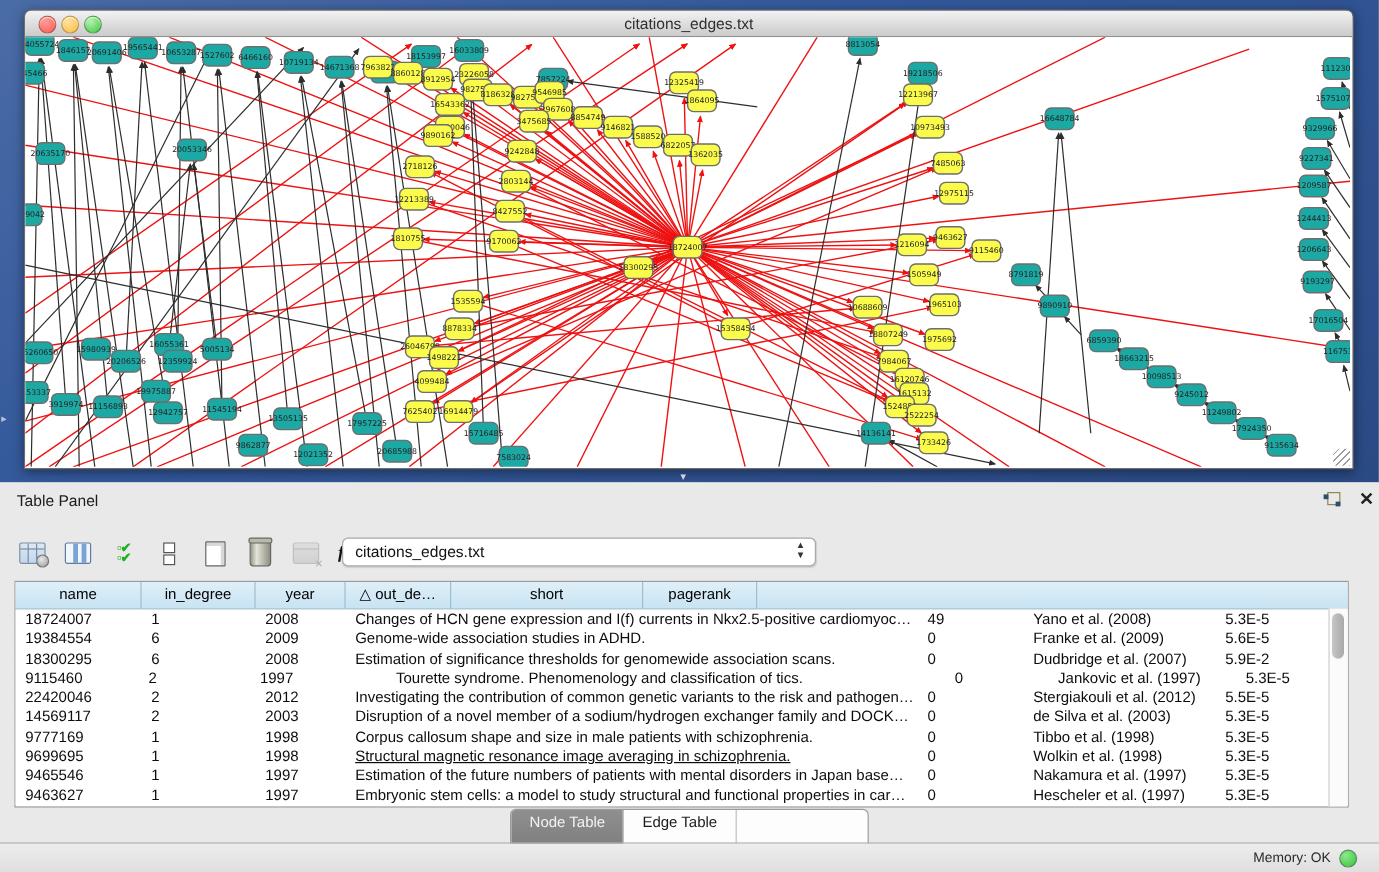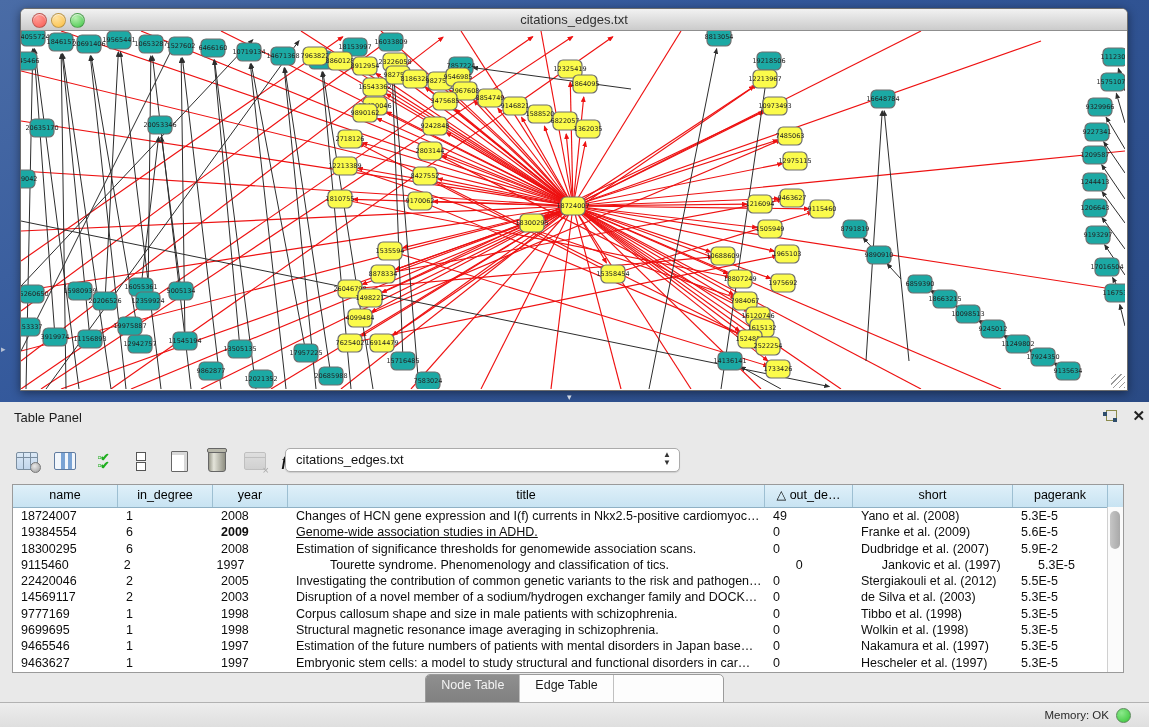--- a/index.html
+++ b/index.html
@@ -779,40 +779,39 @@
   <div class="combo">
     <span class="val">citations_edges.txt</span>
     <span class="step">▲<br>▼</span>
   </div>
 
   <div class="dtable">
     <div class="thead" id="thead">
         <div class="th" style="width: 105px;">name</div>
         <div class="th" style="width: 95px;">in_degree</div>
         <div class="th" style="width: 75px;">year</div>
-        <div class="th" style="width: 477px;">title</div>
         <div class="th" style="width: 88px;">△ out_de…</div>
         <div class="th" style="width: 160px;">short</div>
         <div class="th" style="width: 95px;">pagerank</div>
       </div>
     <div class="tbody" id="tbody">
         <div class="tr">
           <div class="td" style="width: 105px;">18724007</div>
           <div class="td" style="width: 95px;">1</div>
           <div class="td" style="width: 75px;">2008</div>
           <div class="td" style="width: 477px;">Changes of HCN gene expression and I(f) currents in Nkx2.5-positive cardiomyoc…</div>
           <div class="td" style="width: 88px;">49</div>
           <div class="td" style="width: 160px;">Yano et al. (2008)</div>
           <div class="td" style="width: 95px;">5.3E-5</div>
         </div>
         <div class="tr">
           <div class="td" style="width: 105px;">19384554</div>
           <div class="td" style="width: 95px;">6</div>
-          <div class="td" style="width: 75px; font-weight: bold;">2009</div>
-          <div class="td" style="width: 477px; text-decoration: underline;">Genome-wide association studies in ADHD.</div>
+          <div class="td" style="width: 75px;">2009</div>
+          <div class="td" style="width: 477px;">Genome-wide association studies in ADHD.</div>
           <div class="td" style="width: 88px;">0</div>
           <div class="td" style="width: 160px;">Franke et al. (2009)</div>
           <div class="td" style="width: 95px;">5.6E-5</div>
         </div>
         <div class="tr">
           <div class="td" style="width: 105px;">18300295</div>
           <div class="td" style="width: 95px;">6</div>
           <div class="td" style="width: 75px;">2008</div>
           <div class="td" style="width: 477px;">Estimation of significance thresholds for genomewide association scans.</div>
           <div class="td" style="width: 88px;">0</div>
@@ -824,21 +823,21 @@
           <div class="td" style="width: 95px;">2</div>
           <div class="td" style="width: 75px;">1997</div>
           <div class="td" style="width: 477px; margin-left: 40px;">Tourette syndrome. Phenomenology and classification of tics.</div>
           <div class="td" style="width: 88px;">0</div>
           <div class="td" style="width: 160px;">Jankovic et al. (1997)</div>
           <div class="td" style="width: 95px;">5.3E-5</div>
         </div>
         <div class="tr">
           <div class="td" style="width: 105px;">22420046</div>
           <div class="td" style="width: 95px;">2</div>
-          <div class="td" style="width: 75px;">2005</div>
+          <div class="td" style="width: 75px;">2012</div>
           <div class="td" style="width: 477px;">Investigating the contribution of common genetic variants to the risk and pathogen…</div>
           <div class="td" style="width: 88px;">0</div>
           <div class="td" style="width: 160px;">Stergiakouli et al. (2012)</div>
           <div class="td" style="width: 95px;">5.5E-5</div>
         </div>
         <div class="tr">
           <div class="td" style="width: 105px;">14569117</div>
           <div class="td" style="width: 95px;">2</div>
           <div class="td" style="width: 75px;">2003</div>
           <div class="td" style="width: 477px;">Disruption of a novel member of a sodium/hydrogen exchanger family and DOCK…</div>
@@ -852,39 +851,39 @@
           <div class="td" style="width: 75px;">1998</div>
           <div class="td" style="width: 477px;">Corpus callosum shape and size in male patients with schizophrenia.</div>
           <div class="td" style="width: 88px;">0</div>
           <div class="td" style="width: 160px;">Tibbo et al. (1998)</div>
           <div class="td" style="width: 95px;">5.3E-5</div>
         </div>
         <div class="tr">
           <div class="td" style="width: 105px;">9699695</div>
           <div class="td" style="width: 95px;">1</div>
           <div class="td" style="width: 75px;">1998</div>
-          <div class="td" style="width: 477px;">Structural magnetic resonance image averaging in schizophrenia.</div>
+          <div class="td" style="width: 477px; text-decoration: underline;">Structural magnetic resonance image averaging in schizophrenia.</div>
           <div class="td" style="width: 88px;">0</div>
           <div class="td" style="width: 160px;">Wolkin et al. (1998)</div>
           <div class="td" style="width: 95px;">5.3E-5</div>
         </div>
         <div class="tr">
           <div class="td" style="width: 105px;">9465546</div>
           <div class="td" style="width: 95px;">1</div>
           <div class="td" style="width: 75px;">1997</div>
           <div class="td" style="width: 477px;">Estimation of the future numbers of patients with mental disorders in Japan base…</div>
           <div class="td" style="width: 88px;">0</div>
           <div class="td" style="width: 160px;">Nakamura et al. (1997)</div>
           <div class="td" style="width: 95px;">5.3E-5</div>
         </div>
         <div class="tr">
           <div class="td" style="width: 105px;">9463627</div>
           <div class="td" style="width: 95px;">1</div>
           <div class="td" style="width: 75px;">1997</div>
-          <div class="td" style="width: 477px;">Embryonic stem cells: a model to study structural and functional disorders in car…</div>
+          <div class="td" style="width: 477px;">Embryonic stem cells: a model to study structural and functional properties in car…</div>
           <div class="td" style="width: 88px;">0</div>
           <div class="td" style="width: 160px;">Hescheler et al. (1997)</div>
           <div class="td" style="width: 95px;">5.3E-5</div>
         </div>
       </div>
     <div class="vscroll">
       <div class="vthumb"></div>
     </div>
   </div>
 

